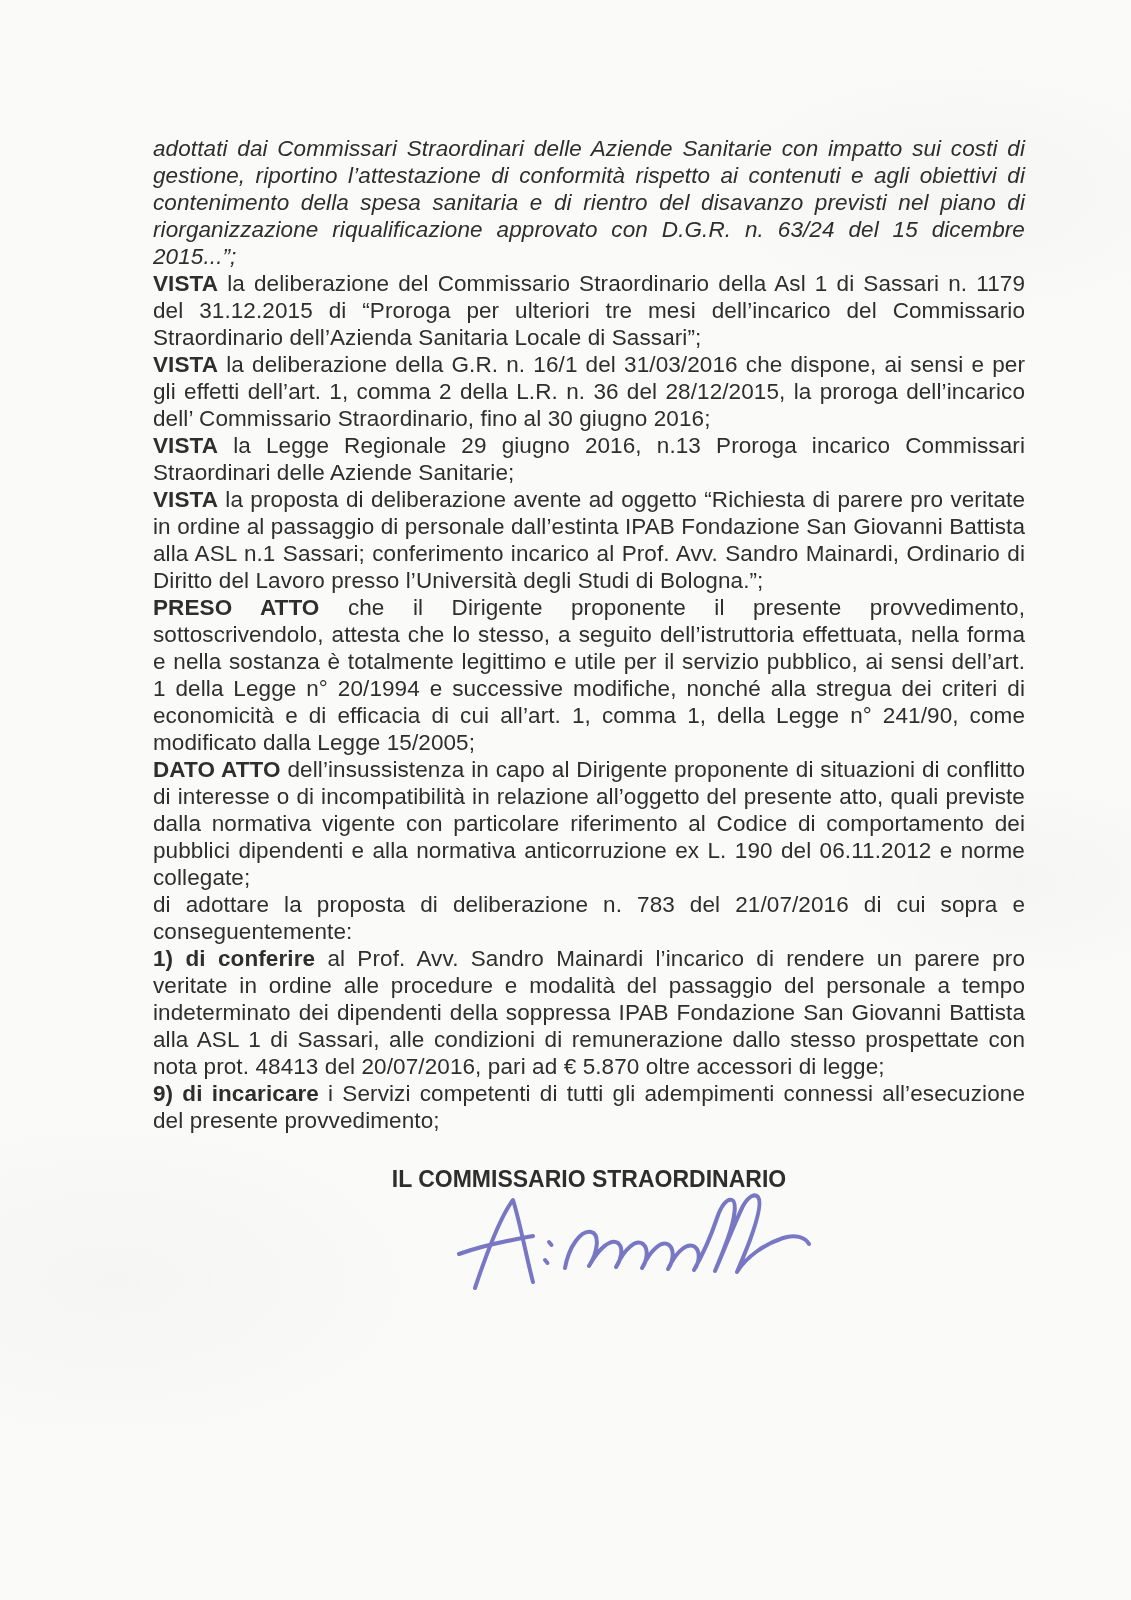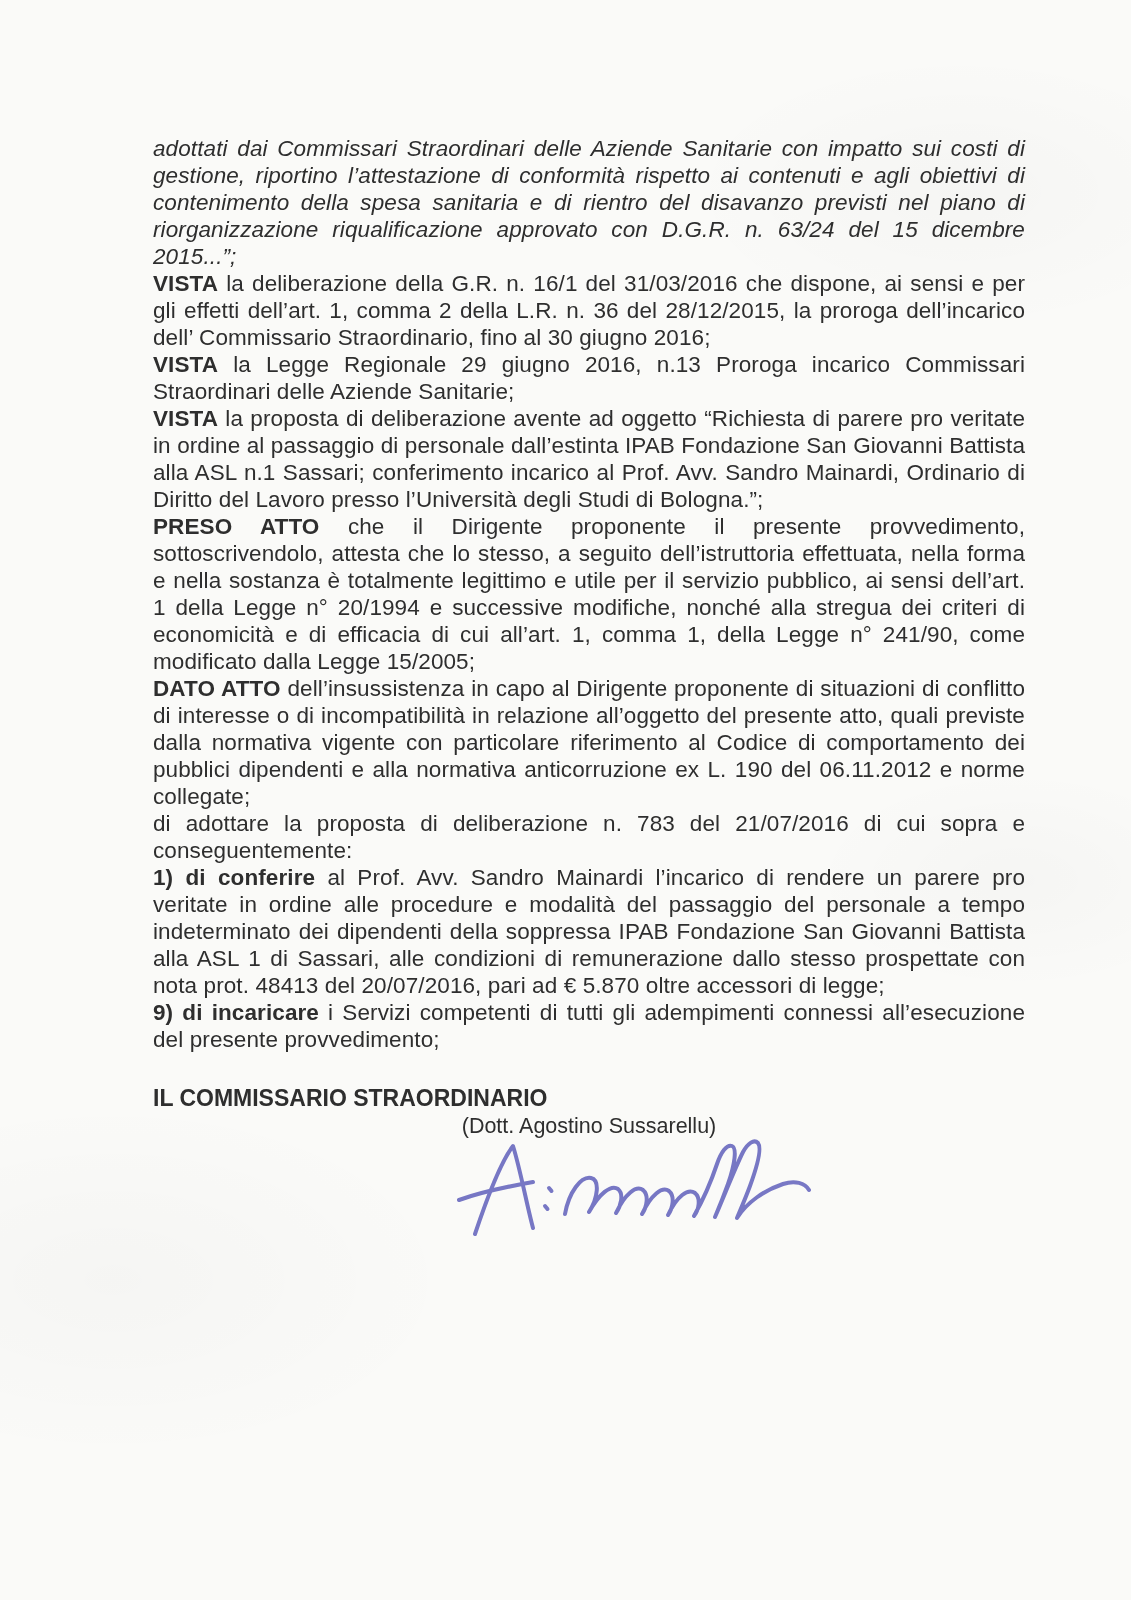--- a/index.html
+++ b/index.html
@@ -43,38 +43,39 @@
     font-weight:bold;
     text-align:center;
   }
   
   .g5{margin-top:5px;}  .g9{margin-top:9px;}   .g10{margin-top:10px;}
   .g11{margin-top:11px;}.g18{margin-top:18px;} .g19{margin-top:19px;}
   .g24{margin-top:24px;}.g29{margin-top:29px;}
   .g36{margin-top:36px;}.g54{margin-top:54px;}
   .sig-block{margin-top:30px;}
   .sig-role{
-    margin:0;font-size:23px;line-height:30px;font-weight:bold;text-align:left;
+    margin:0;font-size:23px;line-height:30px;font-weight:bold;text-align:center;
   }
   .sig-name{
     margin:0;font-size:21.5px;line-height:27px;text-align:center;
   }
   .sig-script{
     width:360px;height:118px;
     margin:-10px 0 0 300px;
   }
 </style>
 </head>
 <body>
 
 <div class="page">
   <div class="content">
 
     <p class="para italic"><span>adottati dai Commissari Straordinari delle Aziende Sanitarie con impatto sui costi di gestione, riportino l’attestazione di conformità rispetto ai contenuti e agli obiettivi di contenimento della spesa sanitaria e di rientro del disavanzo previsti nel piano di riorganizzazione riqualificazione approvato con D.G.R. n. 63/24 del 15 dicembre 2015...”;</span></p>
 
+    <p class="para g9"><b>VISTA</b><span> la deliberazione del Commissario Straordinario della Asl 1 di Sassari n. 1179 del 31.12.2015 di “Proroga per ulteriori tre mesi dell’incarico del Commissario Straordinario dell’Azienda Sanitaria Locale di Sassari”;</span></p>
 
     <p class="para g5"><b>VISTA</b><span> la deliberazione della G.R. n. 16/1 del 31/03/2016 che dispone, ai sensi e per gli effetti dell’art. 1, comma 2 della L.R. n. 36 del 28/12/2015, la proroga dell’incarico dell’ Commissario Straordinario, fino al 30 giugno 2016;</span></p>
 
     <p class="para g29"><b>VISTA</b><span> la Legge Regionale 29 giugno 2016, n.13 Proroga incarico Commissari Straordinari delle Aziende Sanitarie;</span></p>
 
     <p class="para g18"><b>VISTA</b><span> la proposta di deliberazione avente ad oggetto “Richiesta di parere pro veritate in ordine al passaggio di personale dall’estinta IPAB Fondazione San Giovanni Battista alla ASL n.1 Sassari; conferimento incarico al Prof. Avv. Sandro Mainardi,  Ordinario di Diritto del Lavoro presso l’Università degli Studi di Bologna.”;</span></p>
 
     <p class="para g24"><b>PRESO ATTO</b><span> che il Dirigente proponente il presente provvedimento, sottoscrivendolo, attesta che lo stesso, a seguito dell’istruttoria effettuata, nella forma e nella sostanza è totalmente legittimo e utile per il servizio pubblico, ai sensi dell’art. 1 della Legge n° 20/1994 e successive modifiche, nonché alla stregua dei criteri di economicità e di efficacia di cui all’art. 1, comma 1, della Legge n° 241/90, come modificato dalla Legge 15/2005;</span></p>
 
     <p class="para g11"><b>DATO ATTO</b><span> dell’insussistenza in capo al Dirigente proponente di situazioni di conflitto di interesse o di incompatibilità in relazione all’oggetto del presente atto, quali previste dalla normativa vigente con particolare riferimento al Codice di comportamento dei pubblici dipendenti e alla normativa anticorruzione ex L. 190 del 06.11.2012 e norme collegate;</span></p>
@@ -83,21 +84,20 @@
 
     <p class="para"><span>di adottare la proposta di deliberazione n. 783 del 21/07/2016 di cui sopra e conseguentemente:</span></p>
 
     <p class="para g54"><b>1) di conferire</b><span> al Prof. Avv. Sandro Mainardi  l’incarico di rendere un parere pro veritate in ordine alle procedure e modalità del passaggio del personale a tempo indeterminato dei dipendenti della soppressa IPAB Fondazione San Giovanni Battista alla ASL 1 di Sassari, alle condizioni di remunerazione dallo stesso prospettate con nota prot. 48413 del 20/07/2016, pari ad € 5.870 oltre accessori di legge;</span></p>
 
     <p class="para g19"><b>9) di incaricare</b><span> i Servizi competenti di tutti gli adempimenti connessi all’esecuzione del presente provvedimento;</span></p>
 
 
     <div class="sig-block">
       <p class="sig-role">IL COMMISSARIO STRAORDINARIO</p>
-      <p class="sig-name">(Dott. Agostino Sussarellu)</p>
 
       <svg class="sig-script" viewBox="0 0 360 118" xmlns="http://www.w3.org/2000/svg" aria-hidden="true">
         <g fill="none" stroke="#6c6cc0" stroke-width="4" stroke-linecap="round" stroke-linejoin="round" opacity="0.92">
 
           <path d="M 22,104 C 32,74 46,34 60,16 C 67,38 74,76 80,98"></path>
           <path d="M 6,70 C 28,62 52,57 80,52"></path>
 
           <path d="M 96,58 l 2.5,3"></path>
           <path d="M 92,76 l 2.5,3"></path>
 

